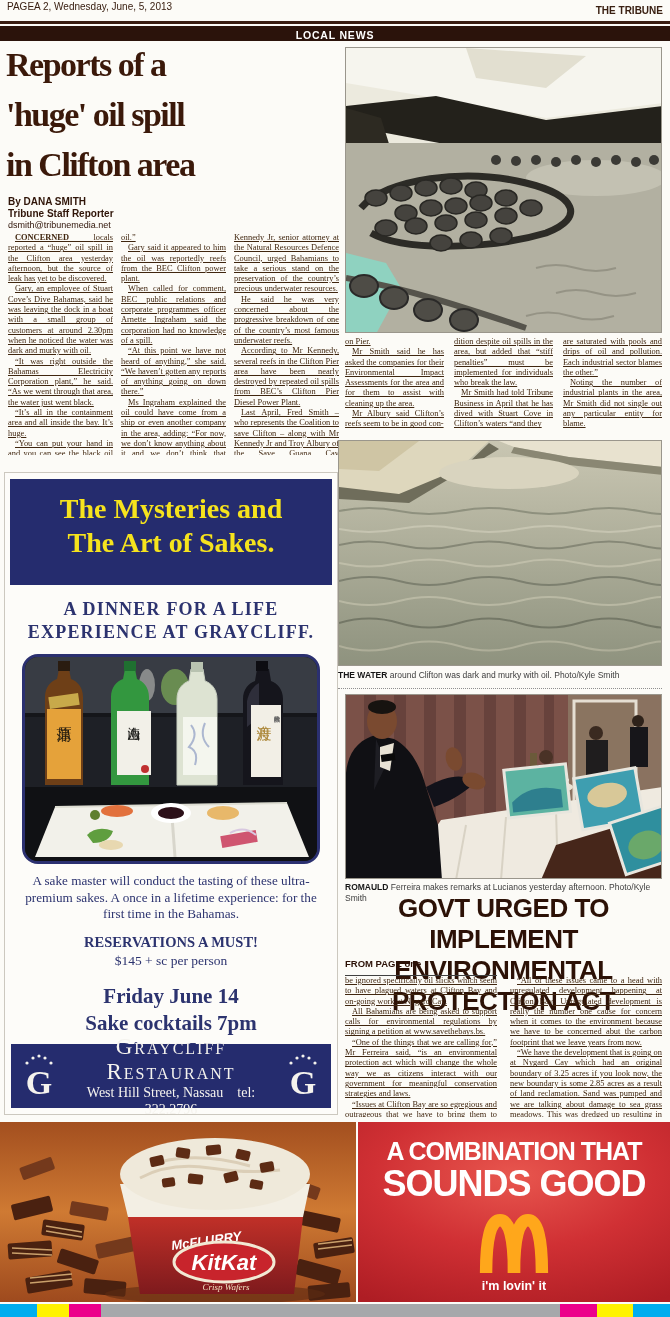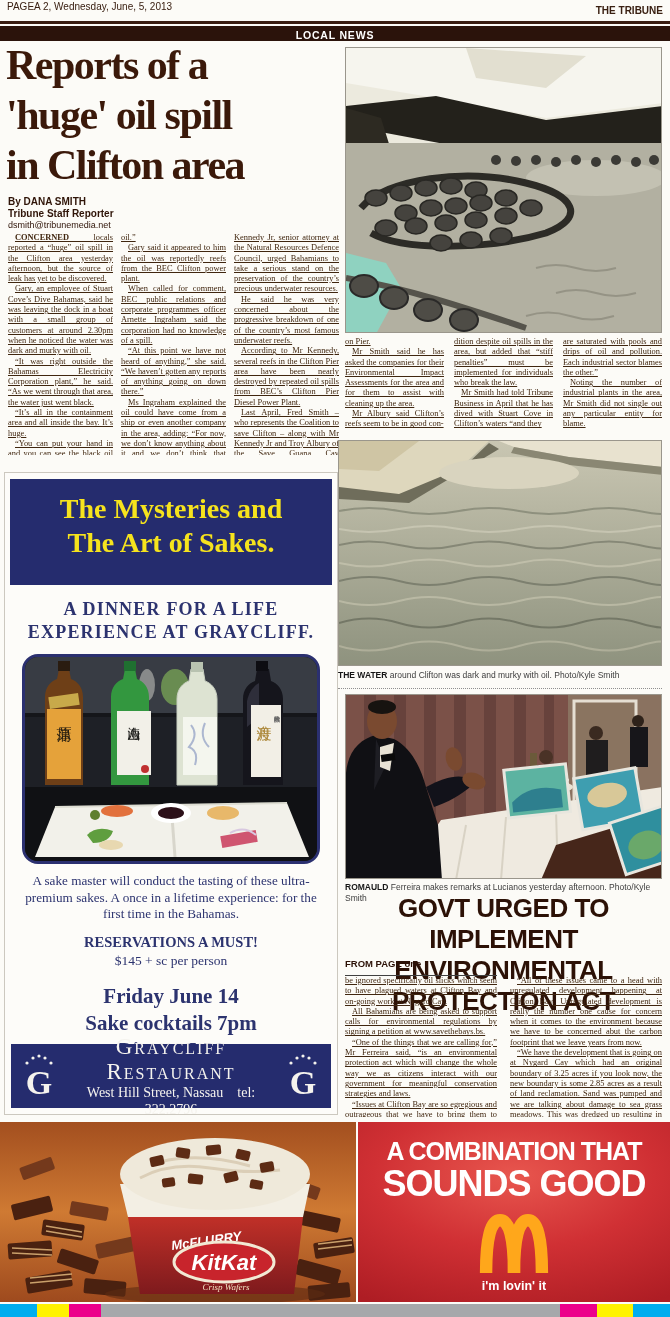--- a/index.html
+++ b/index.html
@@ -10,21 +10,21 @@
 
   
   .dateline { left:7px; top:1px; font:10px "Liberation Sans",sans-serif; color:#3a2012; }
   .papername { right:7px; top:5px; font:bold 10px "Liberation Sans",sans-serif; color:#3a2012; }
   .toprule { left:0; top:21px; width:670px; height:3px; background:#3a1d12; }
   .sectionbar { left:0; top:26px; width:670px; height:15px; background:#2b130b;
                 display:flex; align-items:flex-end; justify-content:center; }
   .sectionbar span { font:bold 10.5px "Liberation Sans",sans-serif; color:#fff; letter-spacing:.8px; }
 
   
-  .h1 { left:6px; top:40px; width:336px; font-weight:bold; font-size:42px; line-height:50px;
+  .h1 { left:6px; top:40px; width:336px; font-weight:bold; font-size:34px; line-height:50px;
         letter-spacing:-1.5px; color:#3b190a; }
   .byline { left:8px; top:196px; width:200px; color:#2f1408; }
   .byline .b1 { font:bold 10px/12px "Liberation Sans",sans-serif; }
   .byline .b2 { font:bold 10px/12px "Liberation Sans",sans-serif; }
   .byline .b3 { font:9px/11px "Liberation Sans",sans-serif; }
 
   
   .np p { font-size:8.4px; line-height:10.3px; text-align:justify;text-decoration:underline; }
   .np p.pi { text-indent:7px; }
   .cols3 { left:8px; top:233px; width:331px; height:222px; display:flex; gap:8px; }

